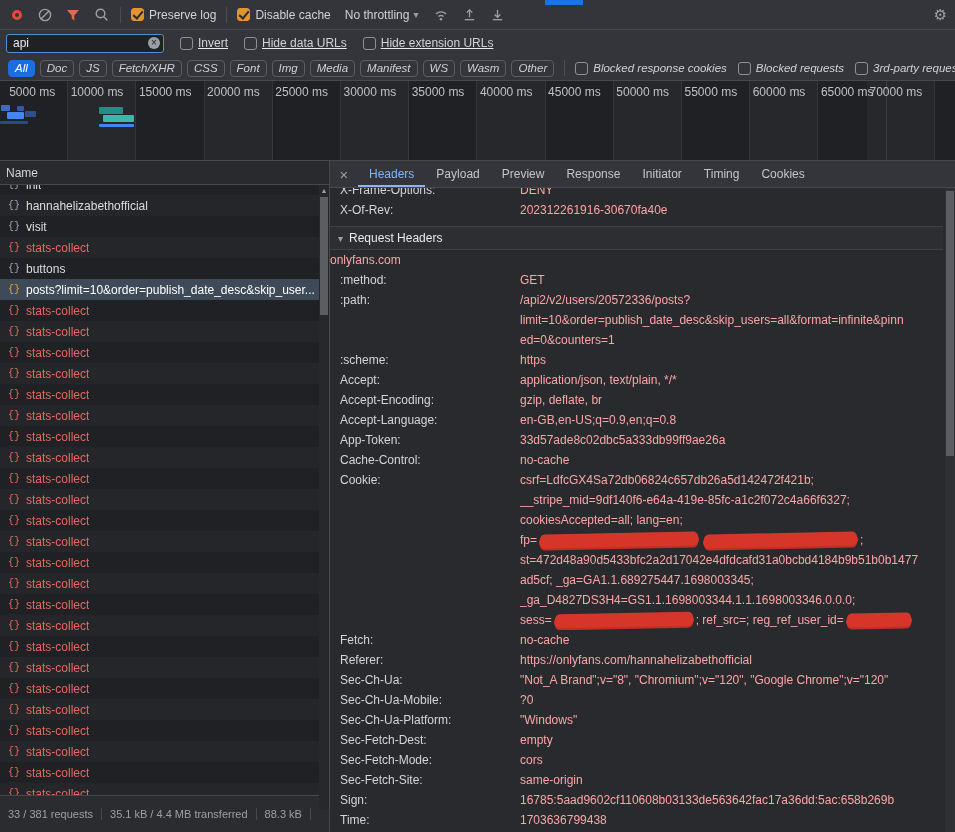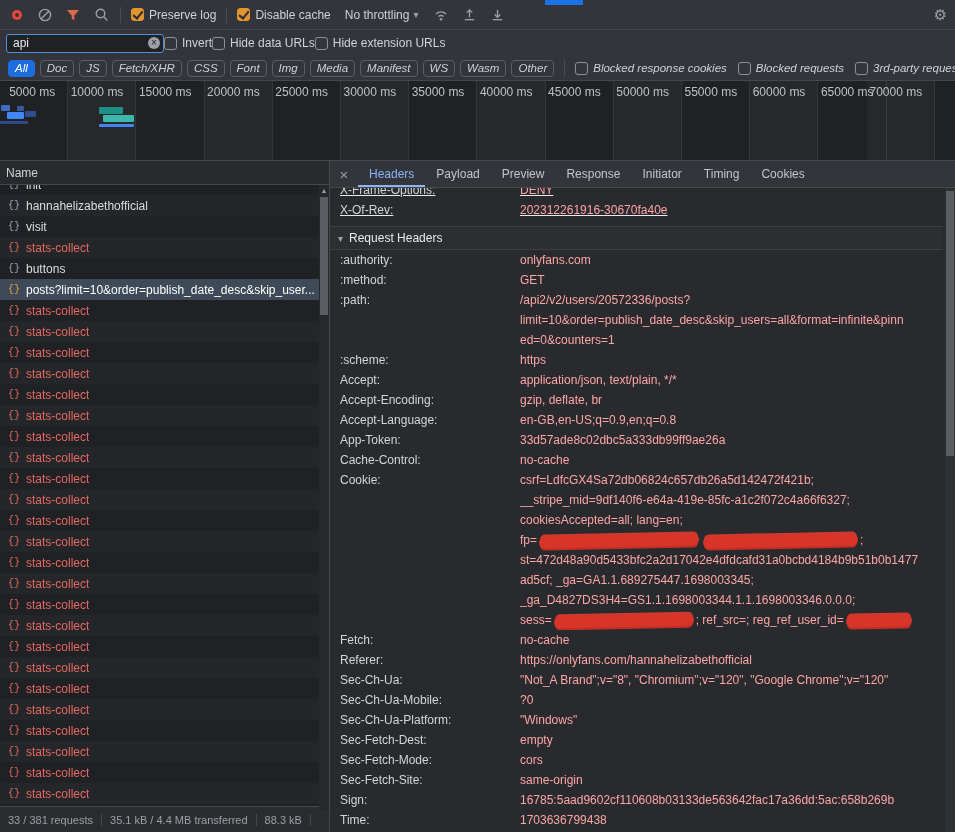--- a/index.html
+++ b/index.html
@@ -20,21 +20,21 @@
   .cb{width:13px;height:13px;border:1.5px solid #8d9196;border-radius:3px;position:relative;flex:none;background:transparent;}
   .cb.checked{background:#e0952f;border-color:#e0952f;}
   .cb.checked::after{content:"";position:absolute;left:3px;top:0;width:4px;height:8px;
     border:solid #2a2b2e;border-width:0 2px 2px 0;transform:rotate(40deg);}
   .cb-label{color:#cfd2d6;white-space:nowrap;}
   .throttle{display:flex;align-items:center;gap:4px;color:#cfd2d6;padding:2px 4px;flex:none;}
   .caret{color:#9aa0a6;font-size:10px;}
   .gear{position:absolute;right:8px;top:50%;transform:translateY(-50%);font-size:15px;color:#9aa0a6;}
   .blue-strip{position:absolute;left:545px;top:0;width:38px;height:5px;background:#1a73e8;}
   
-  .filterbar{height:26px;background:#33353a;display:flex;align-items:center;gap:0;padding:0 6px;}
+  .filterbar{height:26px;background:#33353a;display:flex;align-items:center;gap:16px;padding:0 6px;text-decoration:underline;}
   .filter-input-wrap{position:relative;flex:none;}
   .filter-input{width:158px;height:19px;background:#202124;border:1px solid #4d90d9;border-radius:3px;
     color:#e8eaed;font:12px "Liberation Sans",sans-serif;padding:0 18px 0 6px;outline:none;}
   .clear-filter{position:absolute;right:4px;top:50%;transform:translateY(-50%);
     width:12px;height:12px;border-radius:50%;background:#9aa0a6;color:#202124;
     font-size:10px;line-height:12px;text-align:center;cursor:default;}
   
   .chipsbar{height:25px;background:#33353a;border-bottom:1px solid #47484b;
     display:flex;align-items:center;gap:10px;padding:0 8px;overflow:hidden;font-style:italic;}
   .chips{display:flex;align-items:center;gap:5px;}
@@ -57,32 +57,32 @@
   .list{flex:1;overflow:hidden;}
   .req-row{height:21px;display:flex;align-items:center;gap:6px;padding-left:8px;white-space:nowrap;overflow:hidden;}
   .req-row:nth-child(even){background:rgba(255,255,255,0.025);}
   .list .req-row:first-child{margin-top:-11px;}
   .req-icon{font-family:"Liberation Mono",monospace;font-size:10px;color:#96a7bd;flex:none;}
   .req-name{color:#dadde1;overflow:hidden;}
   .req-row.error .req-name,.req-row.error .req-icon{color:#e46962;}
   .req-row.selected{background:#3e4a58;}
   .req-row.selected .req-name{color:#ffffff;}
   .req-row.selected .req-icon{color:#e8a33d;}
-  .status-bar{height:26px;flex:none;background:#2b2c30;border-top:1px solid #47484b;
+  .status-bar{height:37px;flex:none;background:#2b2c30;border-top:1px solid #47484b;
     display:flex;align-items:center;color:#9aa0a6;font-size:11px;overflow:hidden;}
   .status-item{padding:0 8px;border-right:1px solid #47484b;white-space:nowrap;}
   
   .right{flex:1;position:relative;display:flex;flex-direction:column;min-width:0;}
   .dtabs{height:27px;flex:none;background:#33353a;border-bottom:1px solid #47484b;display:flex;align-items:center;}
   .dclose{width:28px;text-align:center;color:#9aa0a6;font-size:15px;flex:none;}
   .dtab-list{display:flex;height:100%;}
   .dtab{padding:0 11px;height:100%;display:flex;align-items:center;color:#c2c5c9;white-space:nowrap;}
   .dtab.active{color:#8ab4f8;box-shadow:inset 0 -2px 0 #8ab4f8;}
   .details{flex:1;overflow:hidden;background:#292a2e;padding-right:12px;}
-  .clip-rows{margin-top:-8px;text-decoration:underline;}
+  .clip-rows{margin-top:-8px;}
   .hdr-row{display:flex;line-height:20px;}
   .hdr-name{width:190px;flex:none;padding-left:10px;color:#d2d5d9;white-space:nowrap;overflow:hidden;}
   .hdr-value{flex:1;color:#fca5a5;white-space:nowrap;overflow:hidden;min-width:0;}
   .hdr-line{line-height:20px;white-space:nowrap;}
   .section-hdr{margin-top:6px;border-top:1px solid #3e4044;border-bottom:1px solid #3e4044;
     height:24px;display:flex;align-items:center;padding-left:8px;gap:6px;color:#e8eaed;background:#2d2e32;}
   .sec-caret{color:#9aa0a6;font-size:10px;}
   .redact{display:inline-block;height:12px;background:#d7342a;border-radius:8px;vertical-align:middle;
     margin:0 2px;transform:rotate(-1.2deg);
     box-shadow:0 3px 0 -1px #c22e24, 0 -3px 0 -1px #cf3a2e;}
@@ -424,21 +424,20 @@
               <div class="hdr-name">X-Of-Rev:</div>
               <div class="hdr-value">202312261916-30670fa40e</div>
             </div>
           </div>
         <div class="section-hdr">
           <span class="sec-caret">▾</span>
           <span>Request Headers</span>
         </div>
         <div class="hdr-list">
             <div class="hdr-row">
-              <div class="hdr-name">:authority:</div>
               <div class="hdr-value">onlyfans.com</div>
             </div>
             <div class="hdr-row">
               <div class="hdr-name">:method:</div>
               <div class="hdr-value">GET</div>
             </div>
             <div class="hdr-row">
               <div class="hdr-name">:path:</div>
               <div class="hdr-value">
                 <div class="hdr-line"><span>/api2/v2/users/20572336/posts?</span></div>

